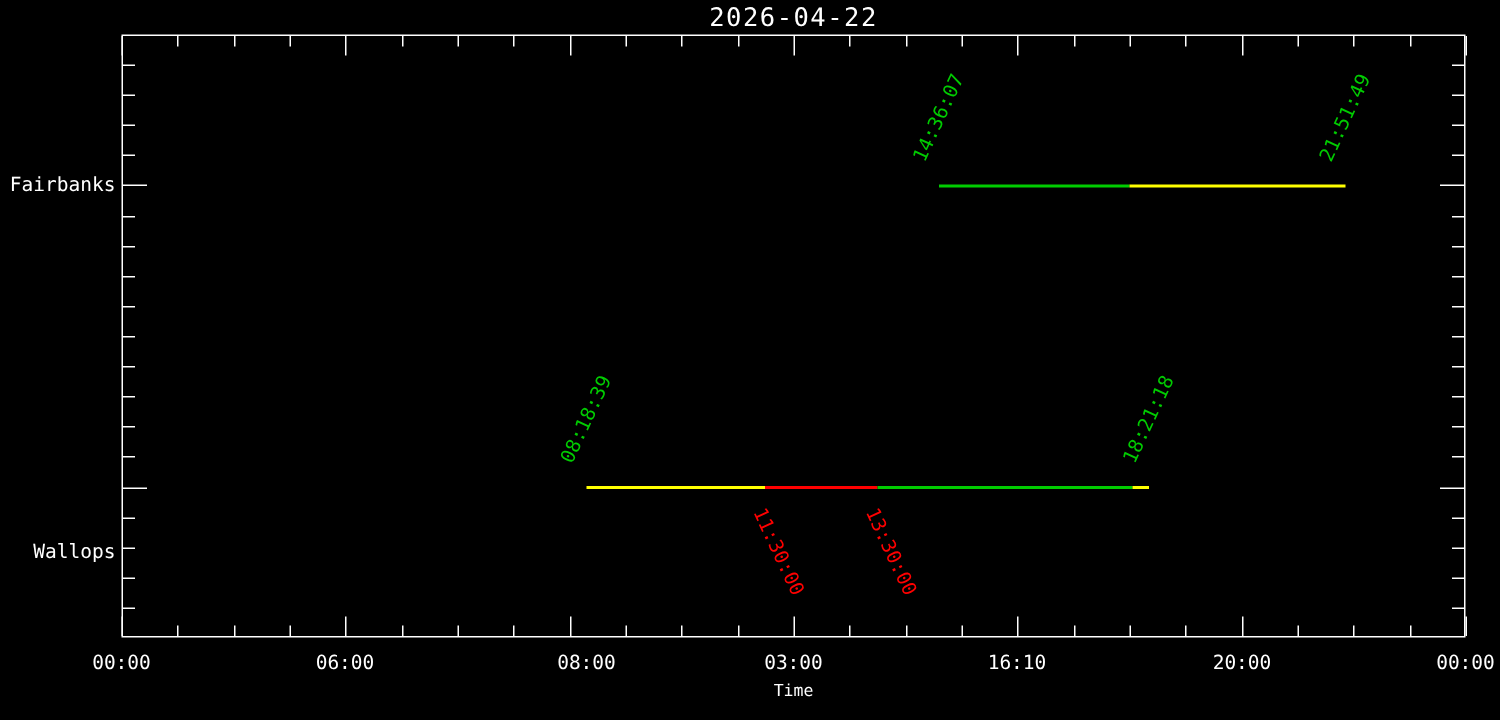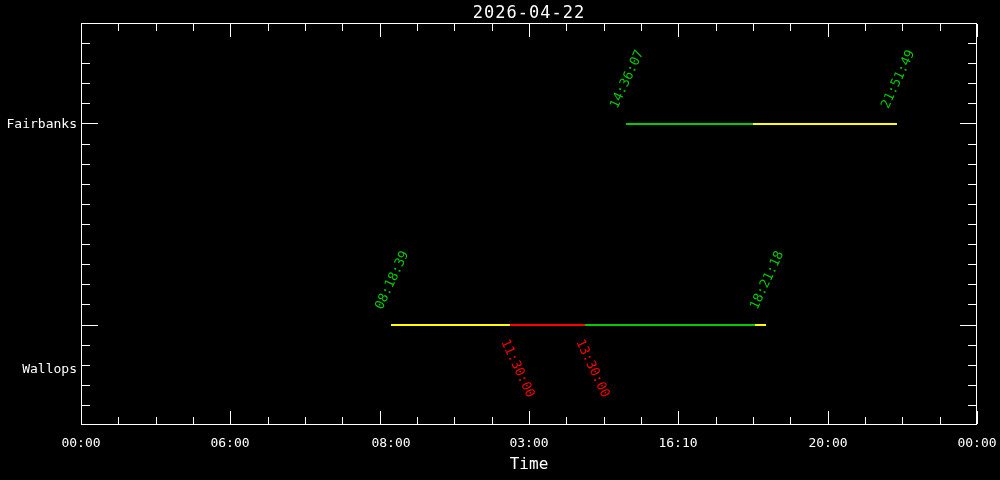--- a/index.html
+++ b/index.html
@@ -15,21 +15,21 @@
     position:absolute; left:81px; top:23px; width:896px; height:402px;
     border:1px solid #fff; box-sizing:border-box;
   }
   .tick { position:absolute; background:#fff; }
   .xticklabel {
     position:absolute; top:435px; transform:translateX(-50%);
     color:#fff; font-size:13px; white-space:nowrap;
   }
   .xlabel {
     position:absolute; top:454px; left:529px; transform:translateX(-50%);
-    color:#fff; font-size:16px; white-space:nowrap;
+    color:#fff; font-size:11px; white-space:nowrap;
   }
   .station-label {
     position:absolute; left:3px; width:74px; text-align:right;
     color:#fff; font-size:13px; line-height:17px; white-space:nowrap;
   }
   .segment { position:absolute; height:2px; }
   .anchor { position:absolute; width:0; height:0; }
   .rot-label {
     position:absolute; white-space:nowrap; font-size:13px; line-height:13px;
   }

